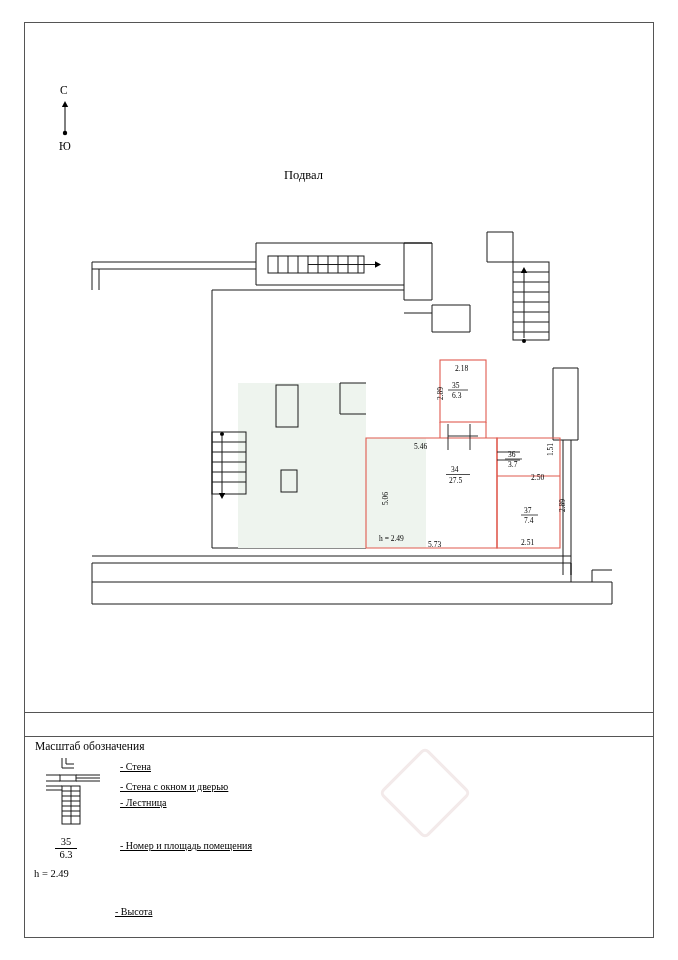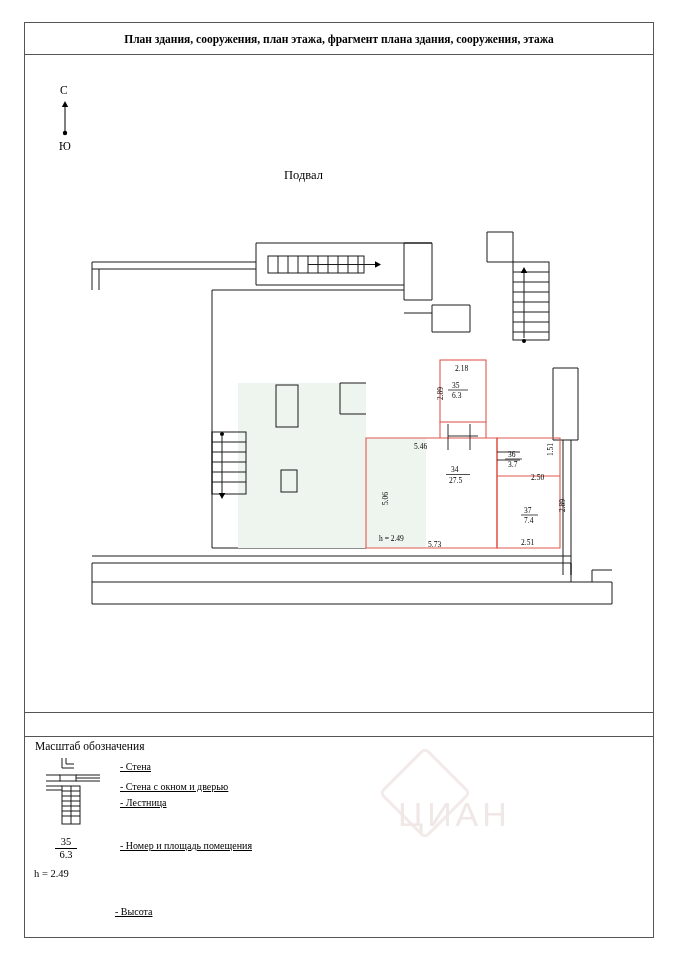--- a/index.html
+++ b/index.html
@@ -136,23 +136,20 @@
     fill: #000;
   }
 </style>
 </head>
 <body>
 
 <div id="page">
 
   <div class="frame"></div>
 
-  <div class="title-band">
-    <div class="title-text">План здания, сооружения, план этажа, фрагмент плана здания, сооружения, этажа</div>
-  </div>
 
   <div class="floor-label">Подвал</div>
 
   <div class="compass-label" style="left:60px; top:84px;">С</div>
   <div class="compass-label" style="left:59px; top:140px;">Ю</div>
 
   <svg class="plan" xmlns="http://www.w3.org/2000/svg">
     <defs>
       <marker id="arrHead" markerWidth="7" markerHeight="7" refX="3" refY="3.2" orient="auto">
         <path d="M0,0 L6,3.2 L0,6.4 z" fill="#000"></path>
@@ -337,21 +334,20 @@
       <line x1="62" y1="806" x2="80" y2="806"></line>
       <line x1="62" y1="811" x2="80" y2="811"></line>
       <line x1="62" y1="816" x2="80" y2="816"></line>
       <line x1="71" y1="786" x2="71" y2="824"></line>
       <line x1="46" y1="786" x2="62" y2="786"></line>
       <line x1="46" y1="790" x2="62" y2="790"></line>
     </g>
   </svg>
 
   <div class="wm2"></div>
-  <div class="wm">ЦИАН</div>
 
   <div class="scale-rule"></div>
   <div class="legend-rule"></div>
 
   <div class="legend-title">Масштаб обозначения</div>
 
   <div class="legend-item-label li1">- Стена</div>
   <div class="legend-item-label li2">- Стена с окном и дверью</div>
   <div class="legend-item-label li3">- Лестница</div>
   <div class="legend-item-label li4">- Номер и площадь помещения</div>

